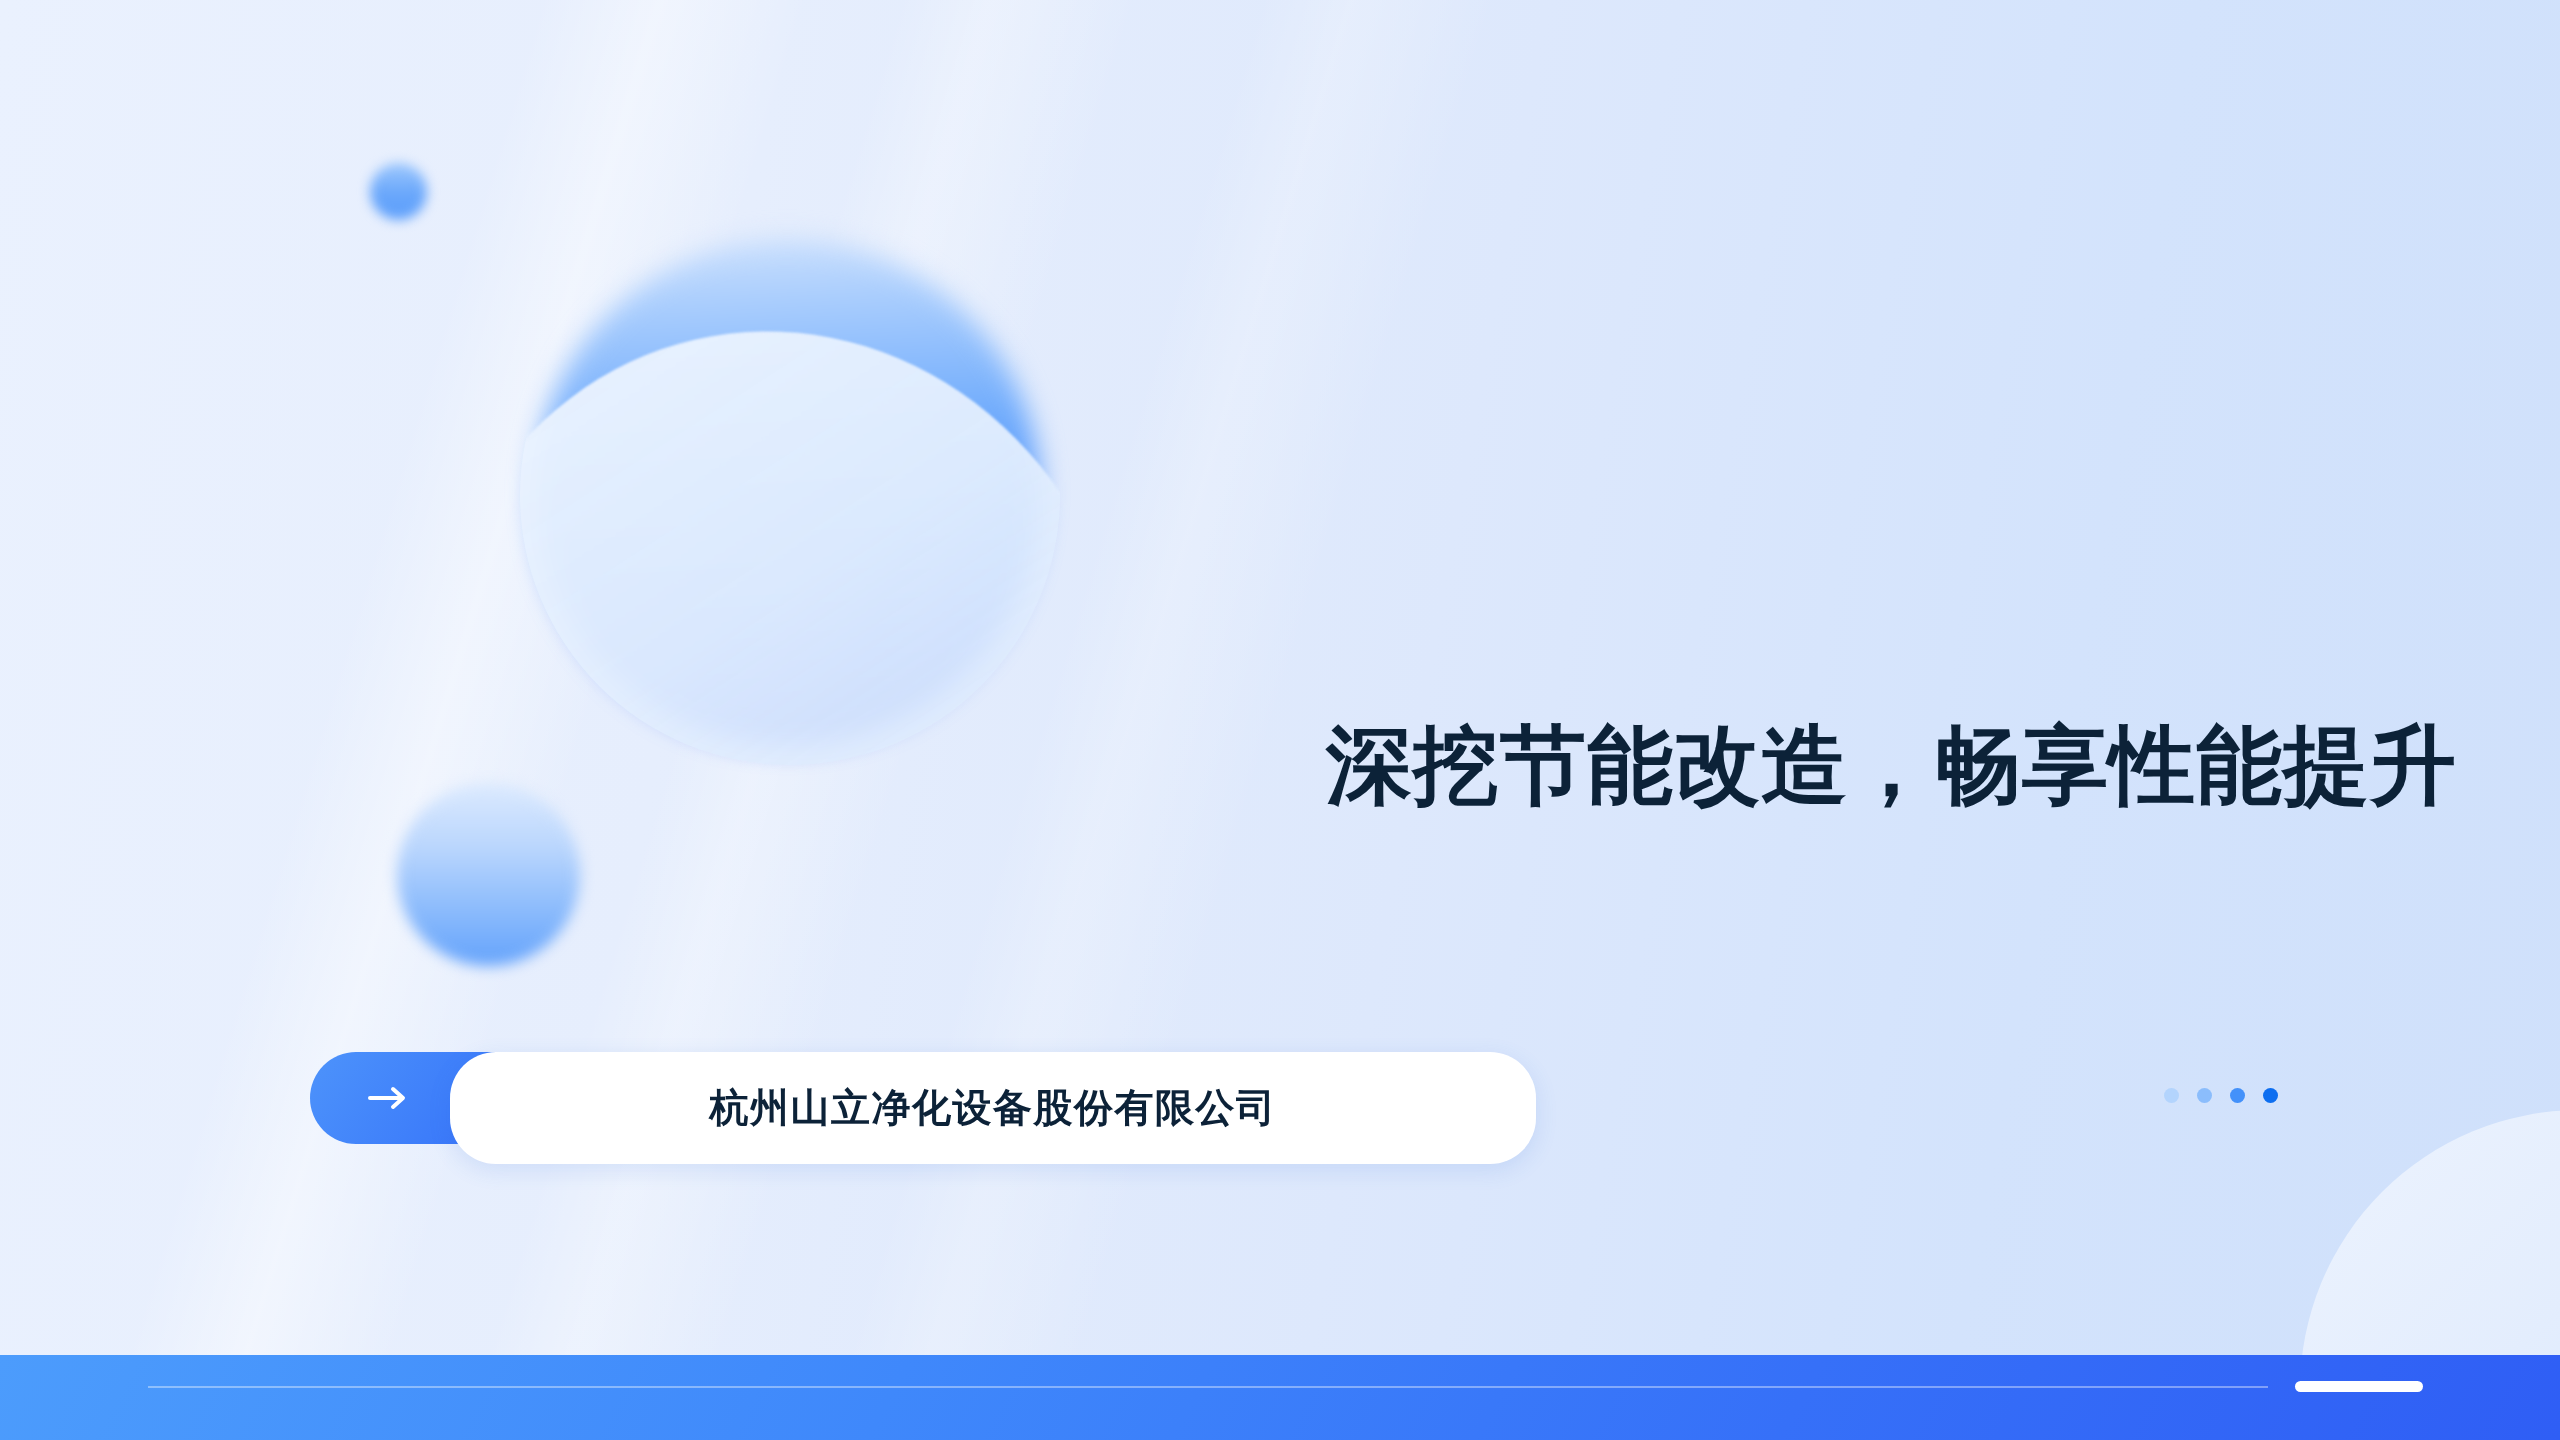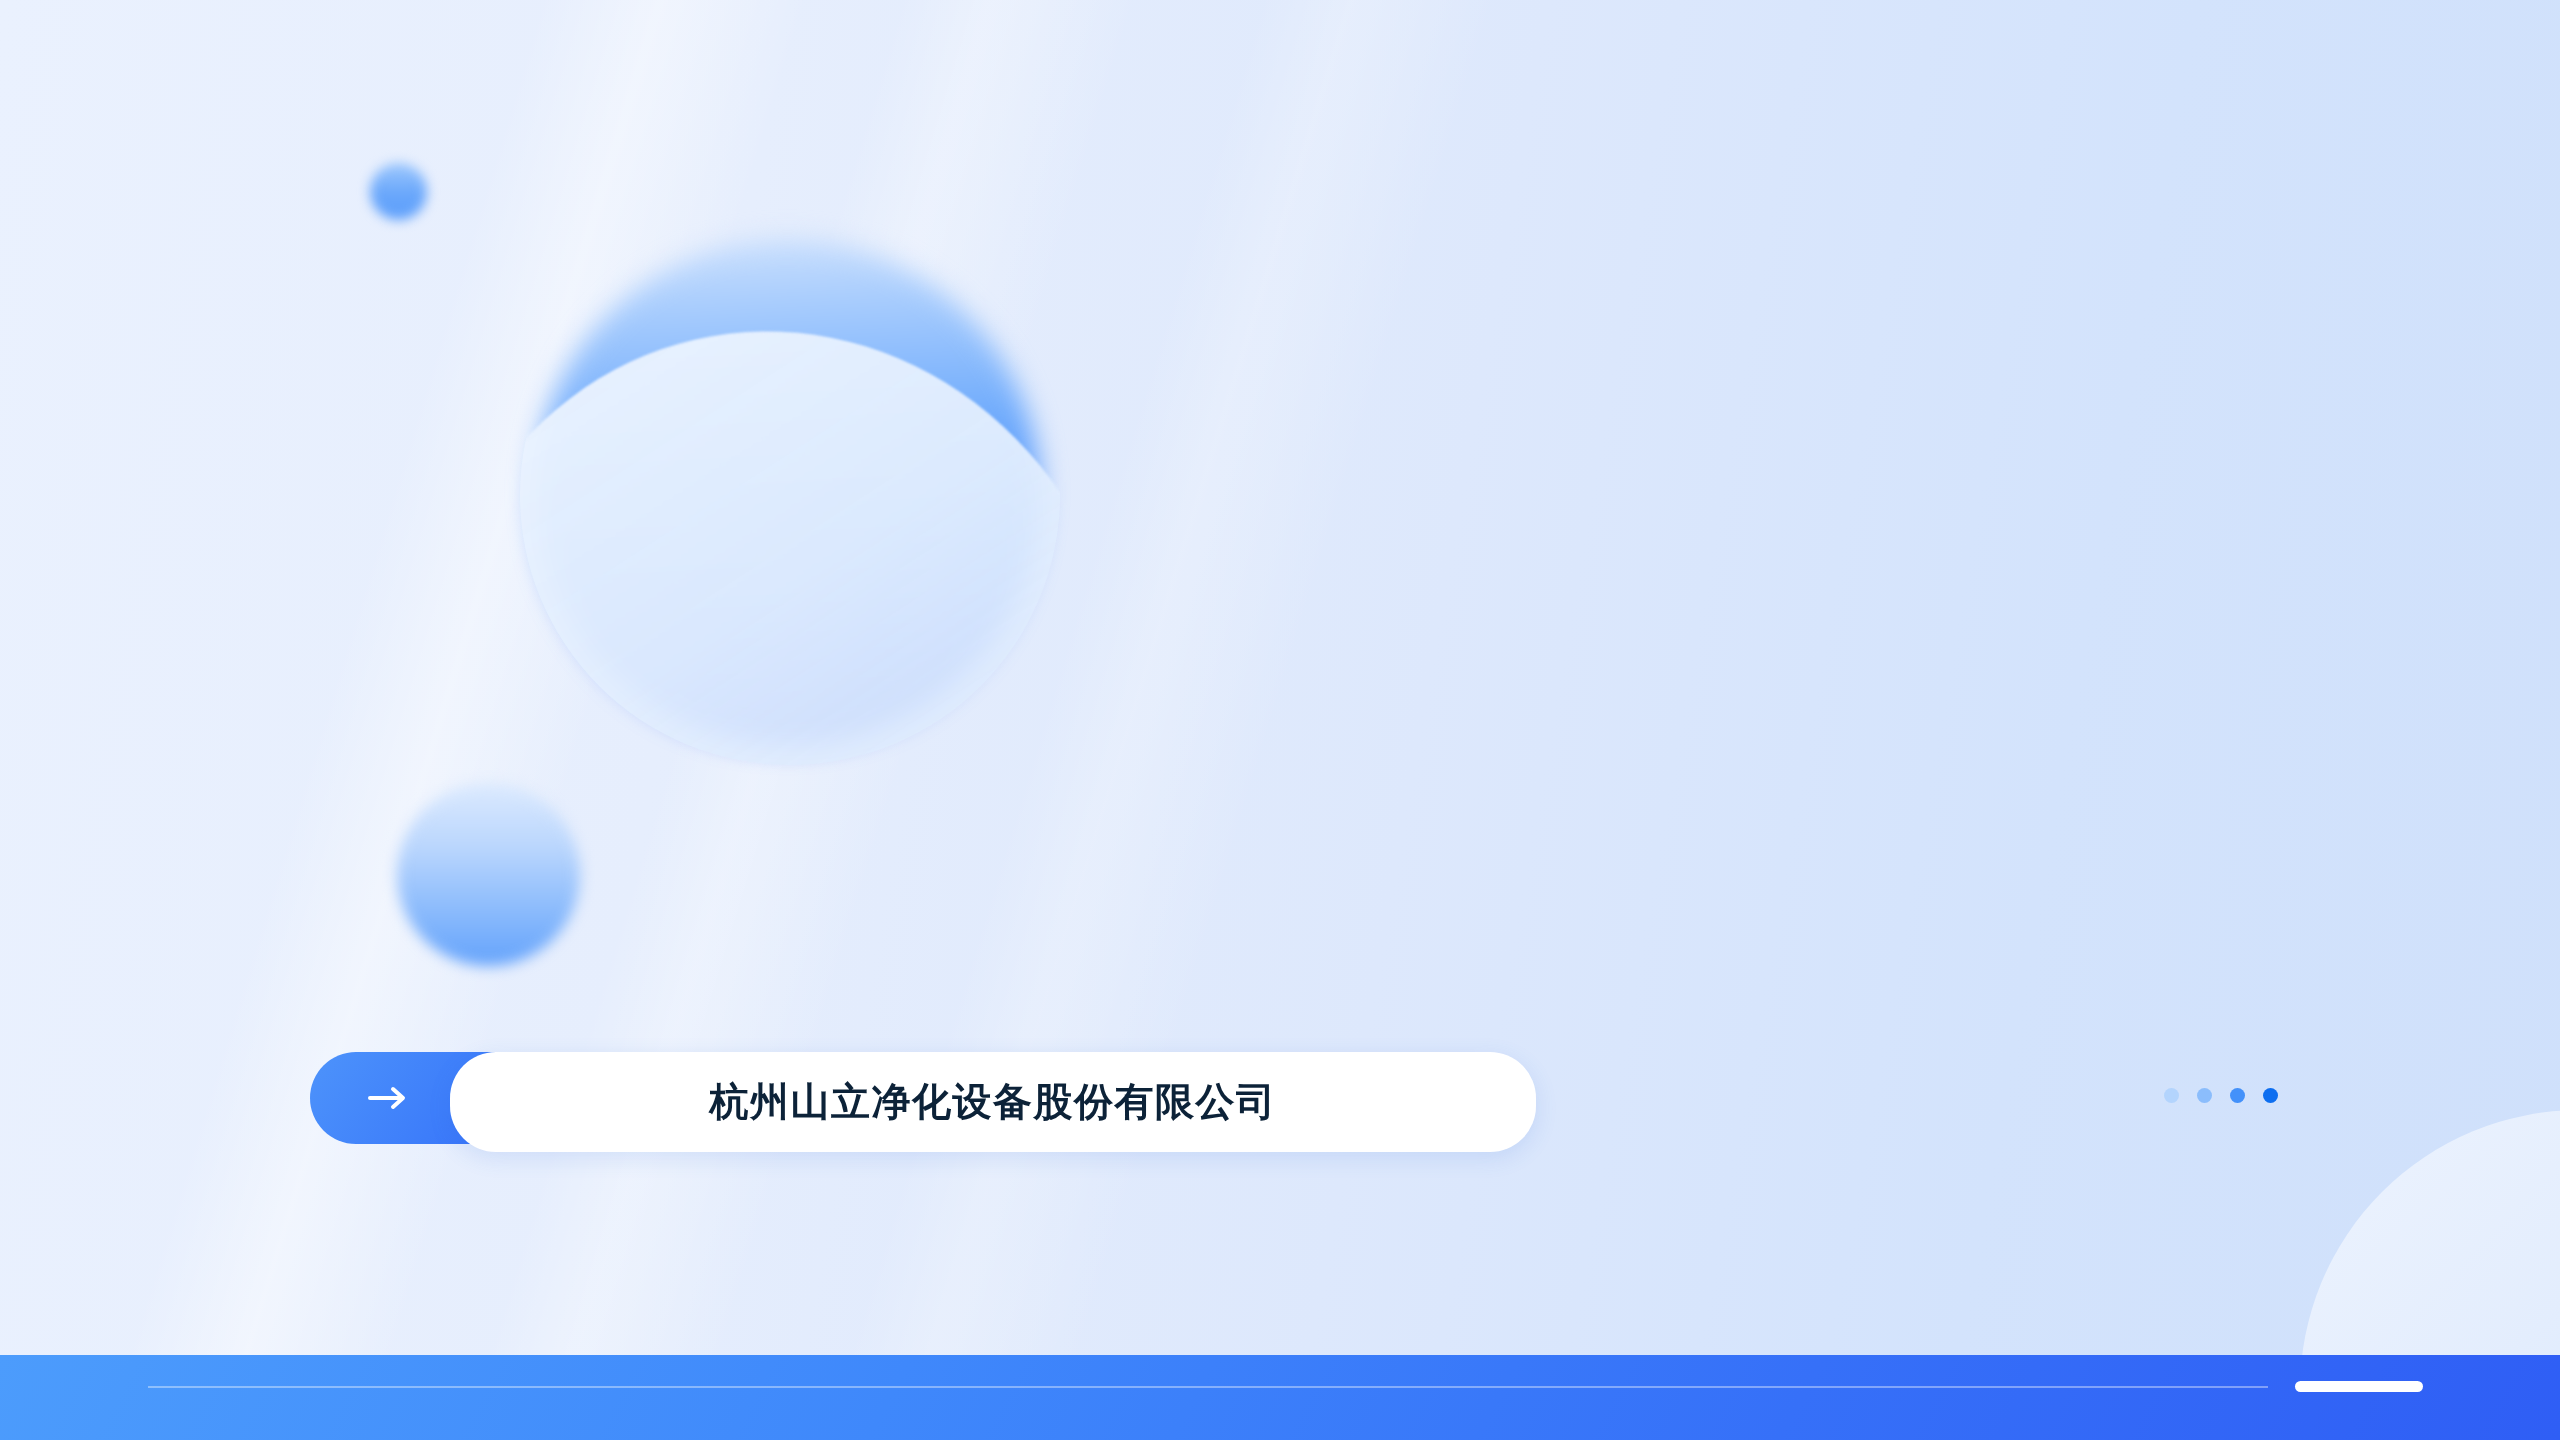--- a/index.html
+++ b/index.html
@@ -140,21 +140,21 @@
     top: 50%;
     transform: translateY(-50%);
     width: 42px;
     height: 26px;
   }
   .pill-white {
     position: absolute;
     left: 140px;
     top: 0;
     width: 1086px;
-    height: 100px;
+    height: 112px;
     border-radius: 46px;
     background: #ffffff;
     box-shadow: 0 6px 22px rgba(60,110,220,.14);
     display: flex;
     align-items: center;
     justify-content: center;
   }
   .company-name {
     font-size: 39px;
     font-weight: bold;
@@ -216,20 +216,21 @@
   <div class="sphere-small"></div>
 
   <div class="sphere-main"></div>
   <div class="sphere-clip">
     <div class="sphere-crescent"></div>
   </div>
 
   <div class="sphere-mid"></div>
 
   <div class="title-block">
+    <div class="title-line">深挖节能改造，畅享性能提升</div>
   </div>
 
   <div class="pill-wrap">
     <div class="pill-blue">
       <svg class="arrow-icon" viewBox="0 0 42 26">
         <path d="M2 13 H34" stroke="#ffffff" stroke-width="4" stroke-linecap="round" fill="none"></path>
         <path d="M25 4 L35 13 L25 22" stroke="#ffffff" stroke-width="4" stroke-linecap="round" stroke-linejoin="round" fill="none"></path>
       </svg>
     </div>
     <div class="pill-white">

